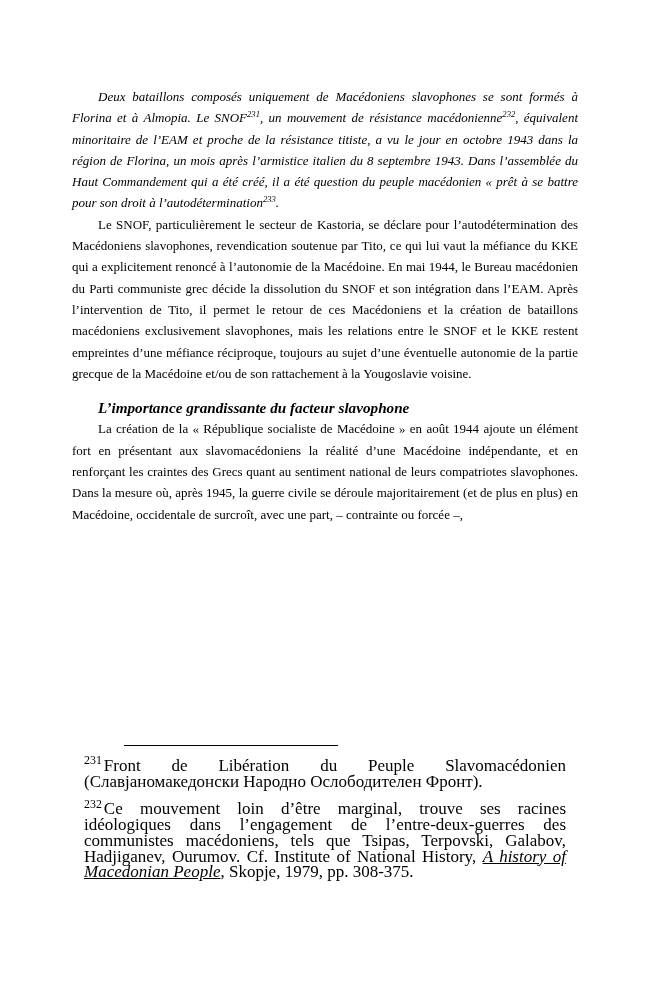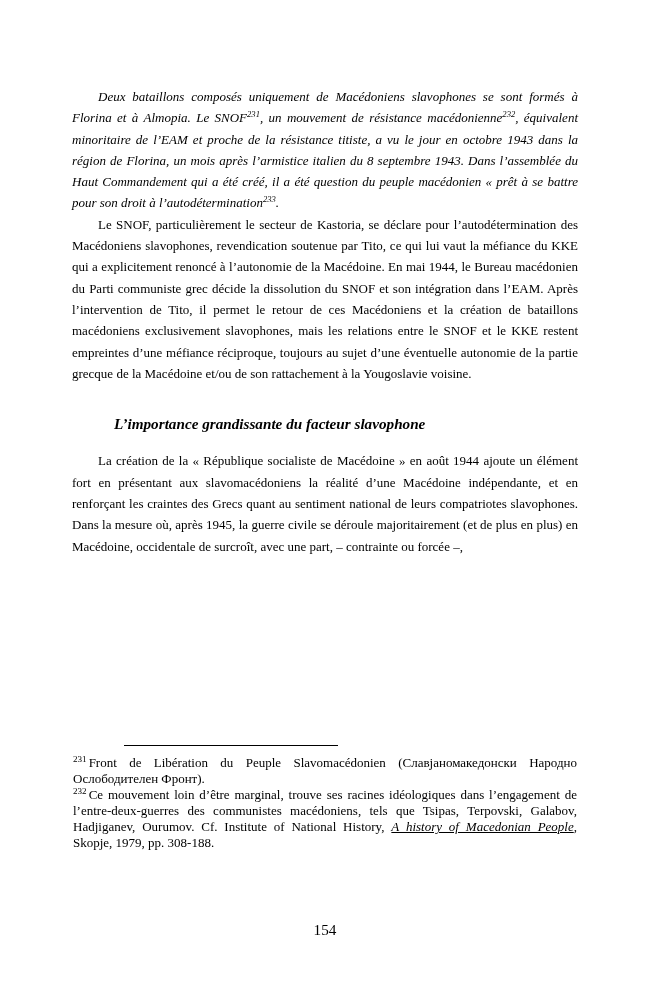--- a/index.html
+++ b/index.html
@@ -32,21 +32,21 @@
     font-size: 13px;
     line-height: 21.3px;
     text-align: justify;
     text-indent: 26px;
     hyphens: none;
   }
   p.body-par.italic {
     font-style: italic;
   }
   h2.subhead {
-    margin: 16px;
+    margin: 0;
     font-size: 15.2px;
     line-height: 21.3px;
     font-style: italic;
     font-weight: bold;
     text-indent: 26px;
     text-align: left;
   }
   .spacer-sm { height: 13px; }
   sup.fn-ref {
     font-size: 0.66em;
@@ -59,22 +59,22 @@
     top: 745px;
     width: 506px;
   }
   .fn-rule {
     width: 214px;
     height: 0;
     border-top: 1.4px solid #000;
     margin: 0 0 9px 52px;
   }
   p.footnote {
-    margin: 1px;
-    font-size: 13px;
+    margin: 12px;
+    font-size: 17px;
     line-height: 15.7px;
     text-align: justify;
     hyphens: none;
   }
   sup.fn-num {
     font-size: 0.7em;
     vertical-align: super;
     line-height: 0;
     margin-right: 2px;
   }
@@ -112,20 +112,19 @@
     <p class="body-par">La création de la « République socialiste de Macédoine » en août 1944 ajoute un élément fort en présentant aux slavomacédoniens la réalité d’une Macédoine indépendante, et en renforçant les craintes des Grecs quant au sentiment national de leurs compatriotes slavophones. Dans la mesure où, après 1945, la guerre civile se déroule majoritairement (et de plus en plus) en Macédoine, occidentale de surcroît, avec une part, – contrainte ou forcée –,</p>
 
   </div>
 
   <div class="footnotes">
 
     <div class="fn-rule"></div>
 
     <p class="footnote"><sup class="fn-num">231</sup><span>Front de Libération du Peuple Slavomacédonien (Славјаномакедонски Народно Ослободителен Фронт).</span></p>
 
-    <p class="footnote"><sup class="fn-num">232</sup><span>Ce mouvement loin d’être marginal, trouve ses racines idéologiques dans l’engagement de l’entre-deux-guerres des communistes macédoniens, tels que Tsipas, Terpovski, Galabov, Hadjiganev, Ourumov. Cf. Institute of National History, </span><span class="it">A history of Macedonian People</span><span>, Skopje, 1979, pp. 308-188.</span></p>
+    <p class="footnote"><sup class="fn-num">232</sup><span>Ce mouvement loin d’être marginal, trouve ses racines idéologiques dans l’engagement de l’entre-deux-guerres des communistes macédoniens, tels que Tsipas, Terpovski, Galabov, Hadjiganev, Ourumov. Cf. Institute of National History, </span><span class="it">A history of Macedonian People</span><span>, Skopje, 1979, pp. 308-375.</span></p>
 
 
   </div>
 
-  <div class="pagenum">154</div>
 
 </div>
 
 </body></html>

